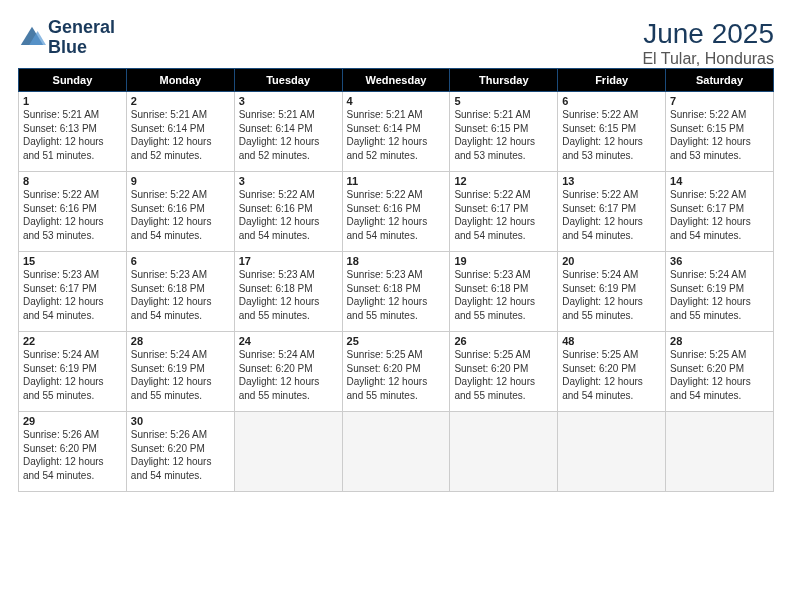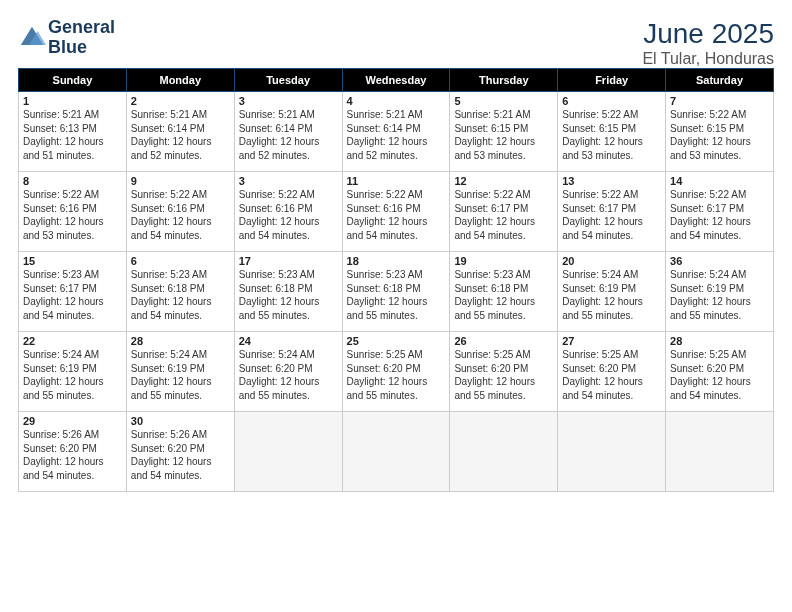--- a/index.html
+++ b/index.html
@@ -304,21 +304,21 @@
 and 55 minutes.</div>
           </td>
           <td>
             <span class="day-num">26</span>
             <div class="cell-text" style="white-space: pre-line;">Sunrise: 5:25 AM
 Sunset: 6:20 PM
 Daylight: 12 hours
 and 55 minutes.</div>
           </td>
           <td>
-            <span class="day-num">27</span>
+            <span class="day-num">48</span>
             <div class="cell-text" style="white-space: pre-line;">Sunrise: 5:25 AM
 Sunset: 6:20 PM
 Daylight: 12 hours
 and 54 minutes.</div>
           </td>
           <td>
             <span class="day-num">28</span>
             <div class="cell-text" style="white-space: pre-line;">Sunrise: 5:25 AM
 Sunset: 6:20 PM
 Daylight: 12 hours

